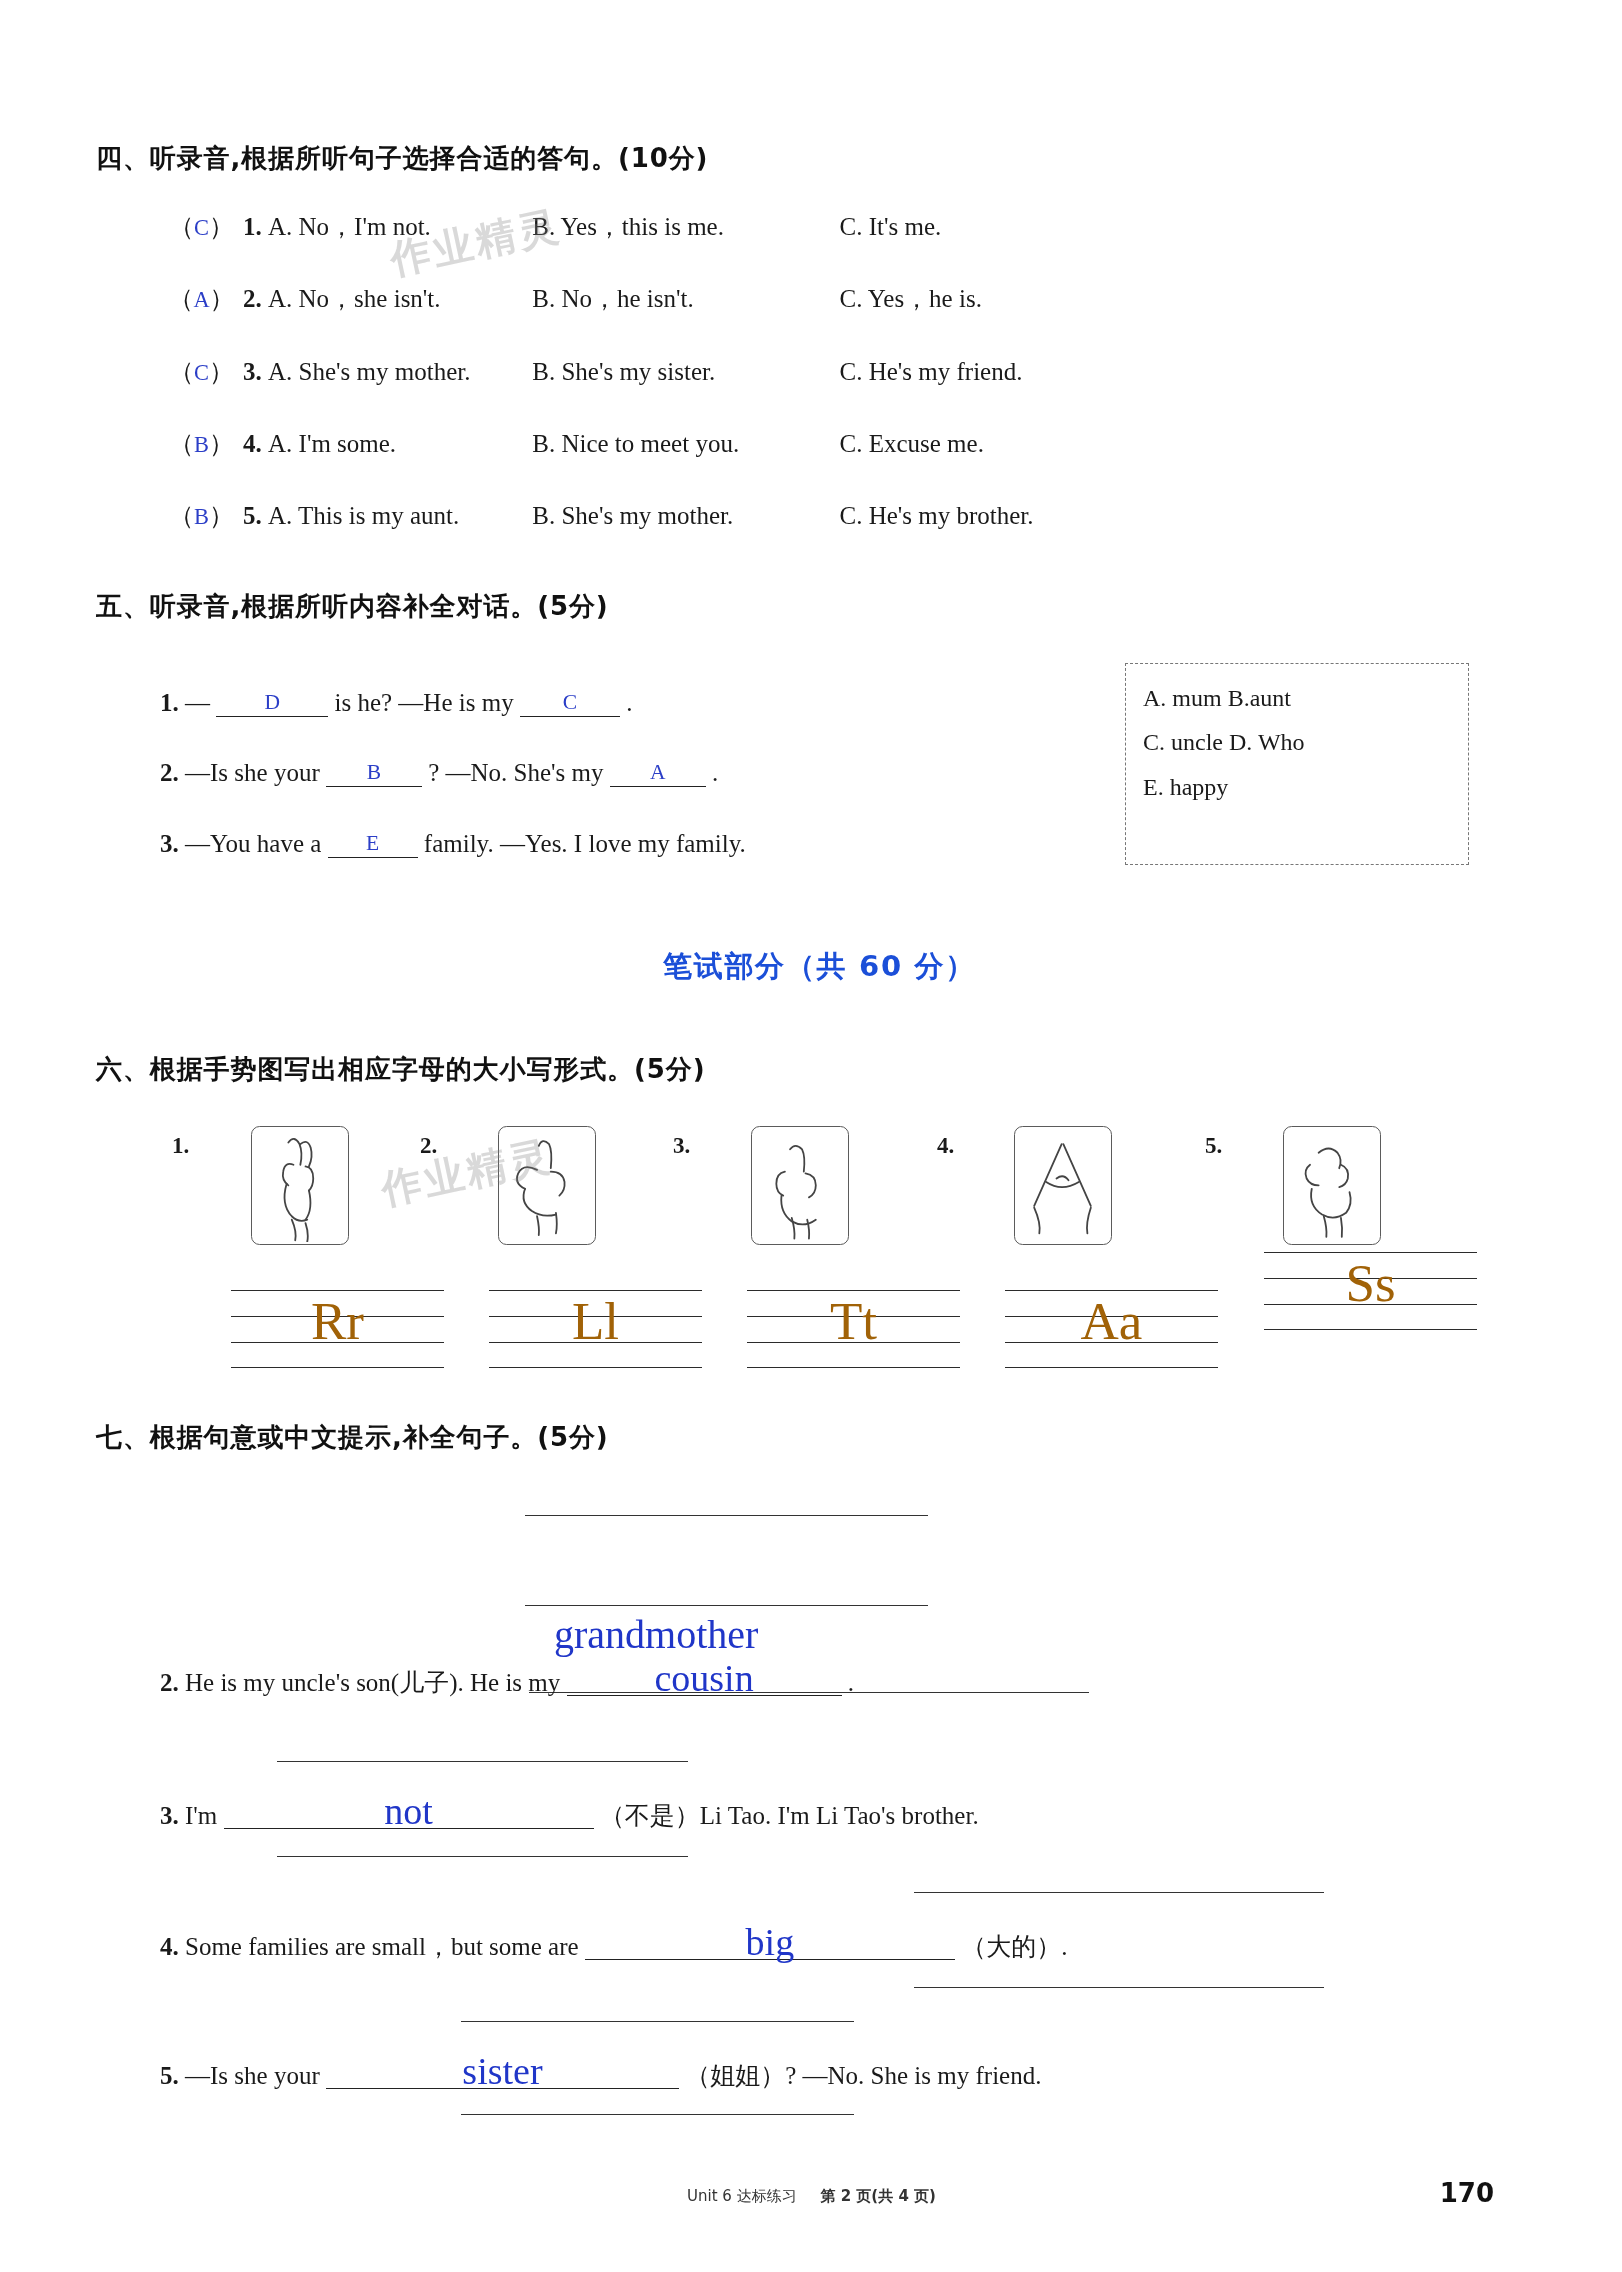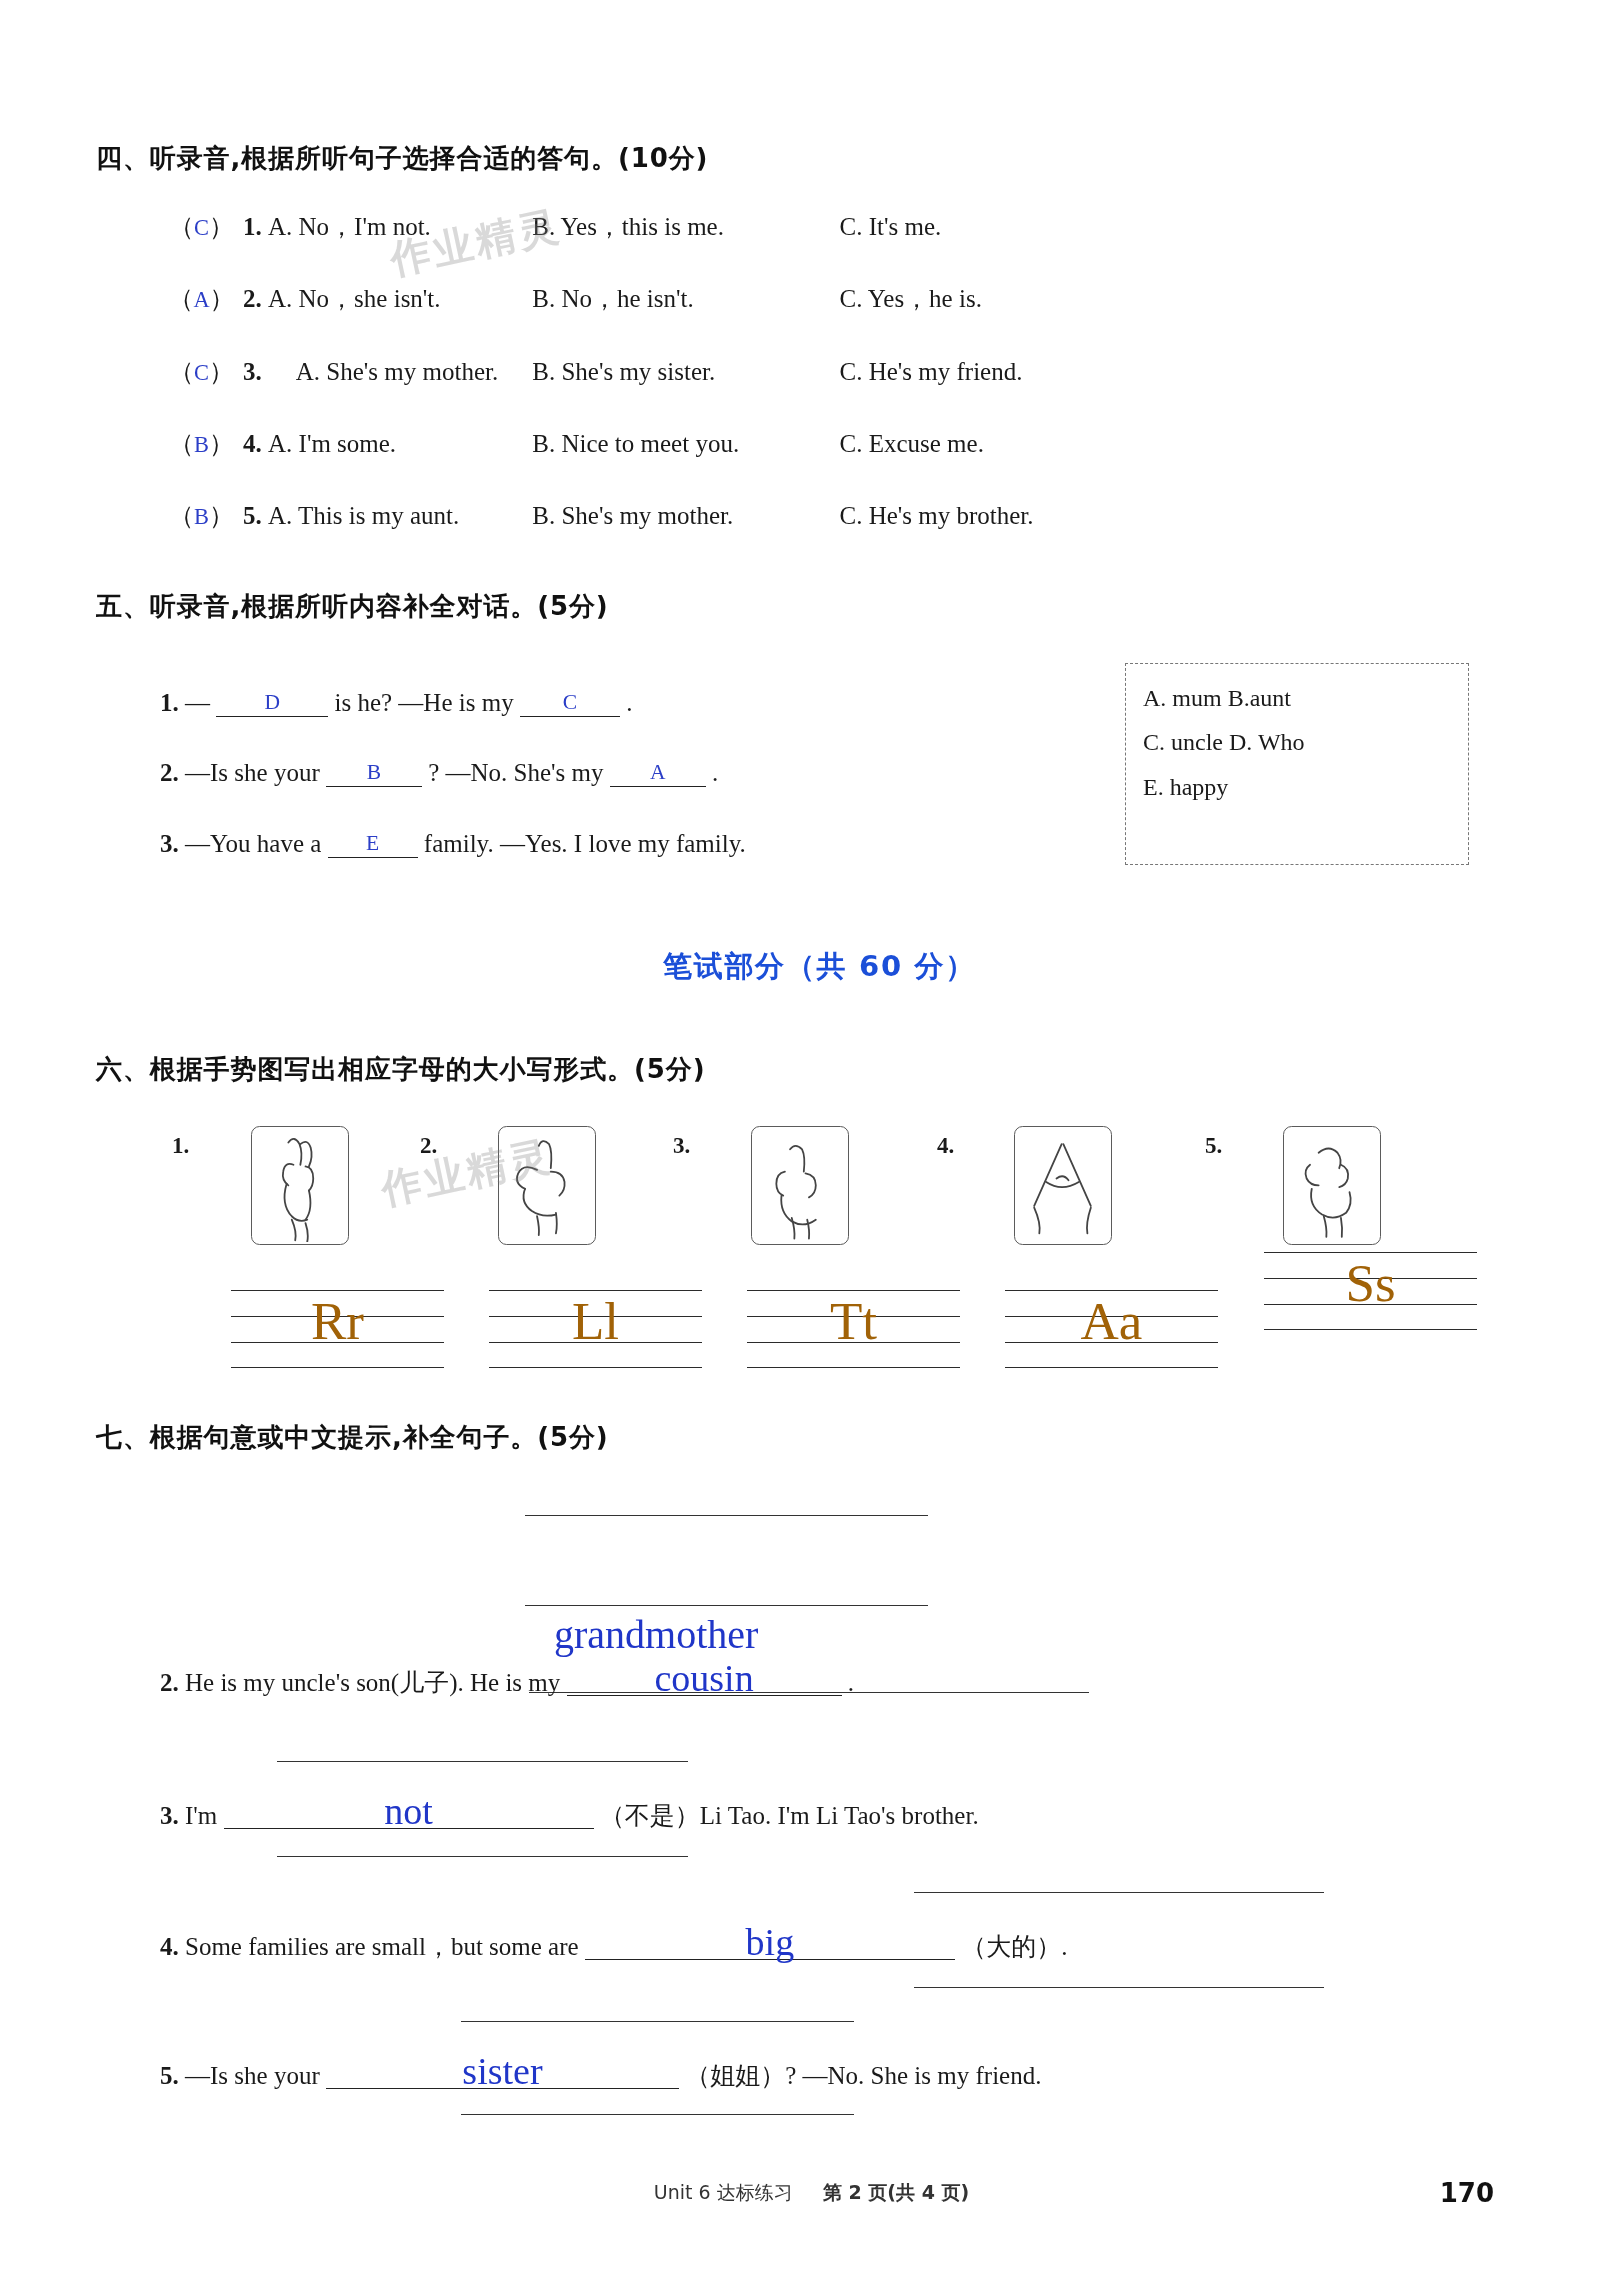--- a/index.html
+++ b/index.html
@@ -161,21 +161,21 @@
     transform:rotate(-12deg);
     pointer-events:none;
     white-space:nowrap;
   }
 
   
   .footer {
     position:absolute;
     bottom:67px; left:0; width:1623px;
     text-align:center;
-    font-size:19px;
+    font-size:15px;
     color:#333;
     font-family:"DejaVu Sans", sans-serif;
   }
   .footer b { font-weight:bold; }
   .pageno {
     position:absolute;
     bottom:65px; right:129px;
     font-size:26px;
     font-weight:bold;
     font-family:"DejaVu Sans", sans-serif;
@@ -198,21 +198,21 @@
 
   <div class="q-row" style="left:160px; top:282px;">
     <span class="paren">（<span class="ans ansletter">A</span>）</span><span class="qnum">2.</span>
     <span class="opt" style="display:inline-block;width:258px;">A. No，she isn't.</span>
     <span class="opt" style="display:inline-block;width:301px;">B. No，he isn't.</span>
     <span class="opt">C. Yes，he is.</span>
   </div>
 
   <div class="q-row" style="left:160px; top:355px;">
     <span class="paren">（<span class="ans ansletter">C</span>）</span><span class="qnum">3.</span>
-    <span class="opt" style="display:inline-block;width:258px;text-align:center;">A. She's my mother.</span>
+    <span class="opt" style="display:inline-block;width:258px;">A. She's my mother.</span>
     <span class="opt" style="display:inline-block;width:301px;">B. She's my sister.</span>
     <span class="opt">C. He's my friend.</span>
   </div>
 
   <div class="q-row" style="left:160px; top:427px;">
     <span class="paren">（<span class="ans ansletter">B</span>）</span><span class="qnum">4.</span>
     <span class="opt" style="display:inline-block;width:258px;">A. I'm some.</span>
     <span class="opt" style="display:inline-block;width:301px;">B. Nice to meet you.</span>
     <span class="opt">C. Excuse me.</span>
   </div>

